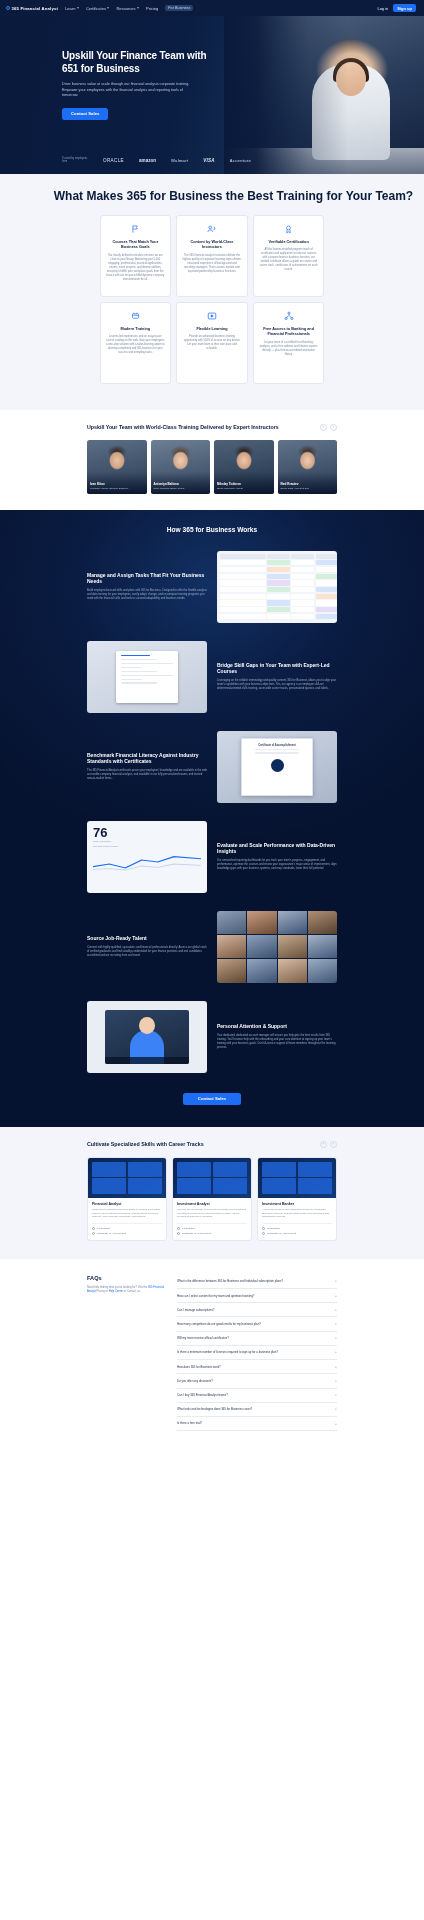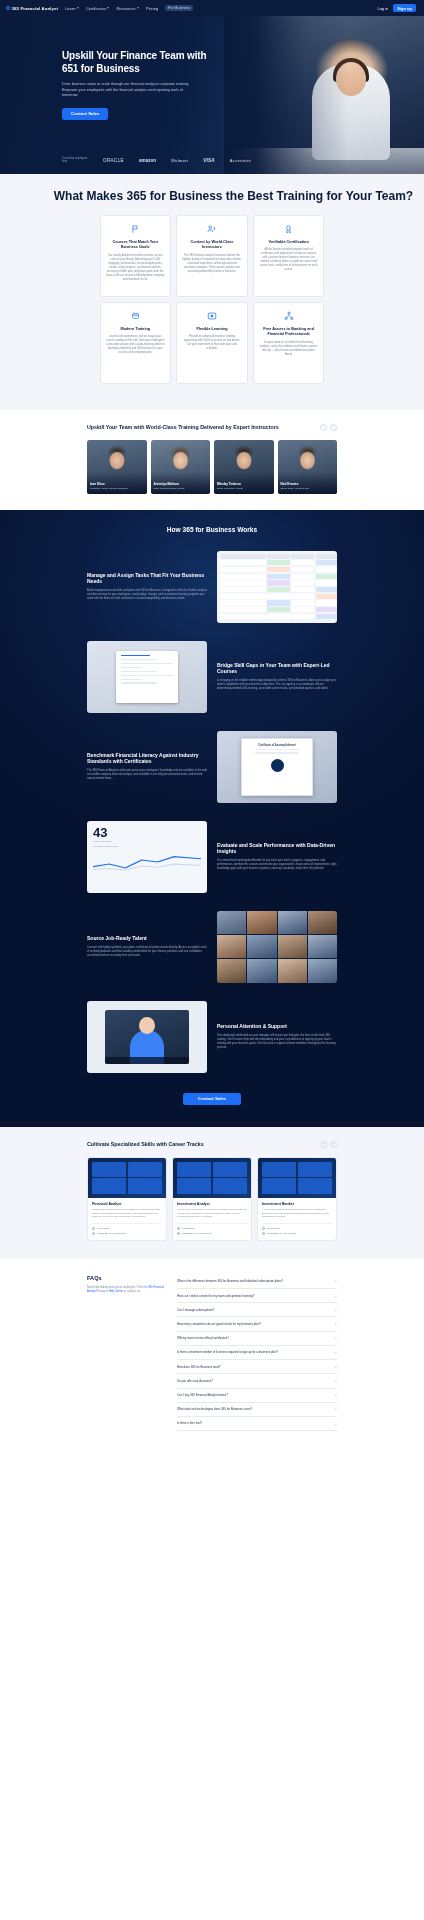--- a/index.html
+++ b/index.html
@@ -518,21 +518,21 @@
       </div>
     </div>
   </div>
 
   <div class="feat rev">
     <div class="feat-text">
       <div class="feat-h">Evaluate and Scale Performance with Data-Driven Insights</div>
       <div class="feat-p">Our unmatched reporting dashboards let you track your team's progress, engagement, and performance, optimize the courses and review your organization's major areas of improvement, align knowledge gaps with your business systems, and map standards, lower their full potential.</div>
     </div>
     <div class="feat-visual v-analytics">
-      <div class="big-num">43</div>
+      <div class="big-num">76</div>
       <div class="sm-lab">Team completion</div>
       <div class="sm-lab">The total current period</div>
       <div class="spark">
         <svg viewBox="0 0 100 30" preserveAspectRatio="none">
           <polyline points="0,22 15,18 30,24 45,12 60,15 75,7 100,10" fill="none" stroke="#1d6ef5" stroke-width="1.6"></polyline>
           <polyline points="0,26 15,25 30,27 45,21 60,23 75,18 100,20" fill="none" stroke="#c3d3ea" stroke-width="1.2"></polyline>
         </svg>
       </div>
     </div>
   </div>

